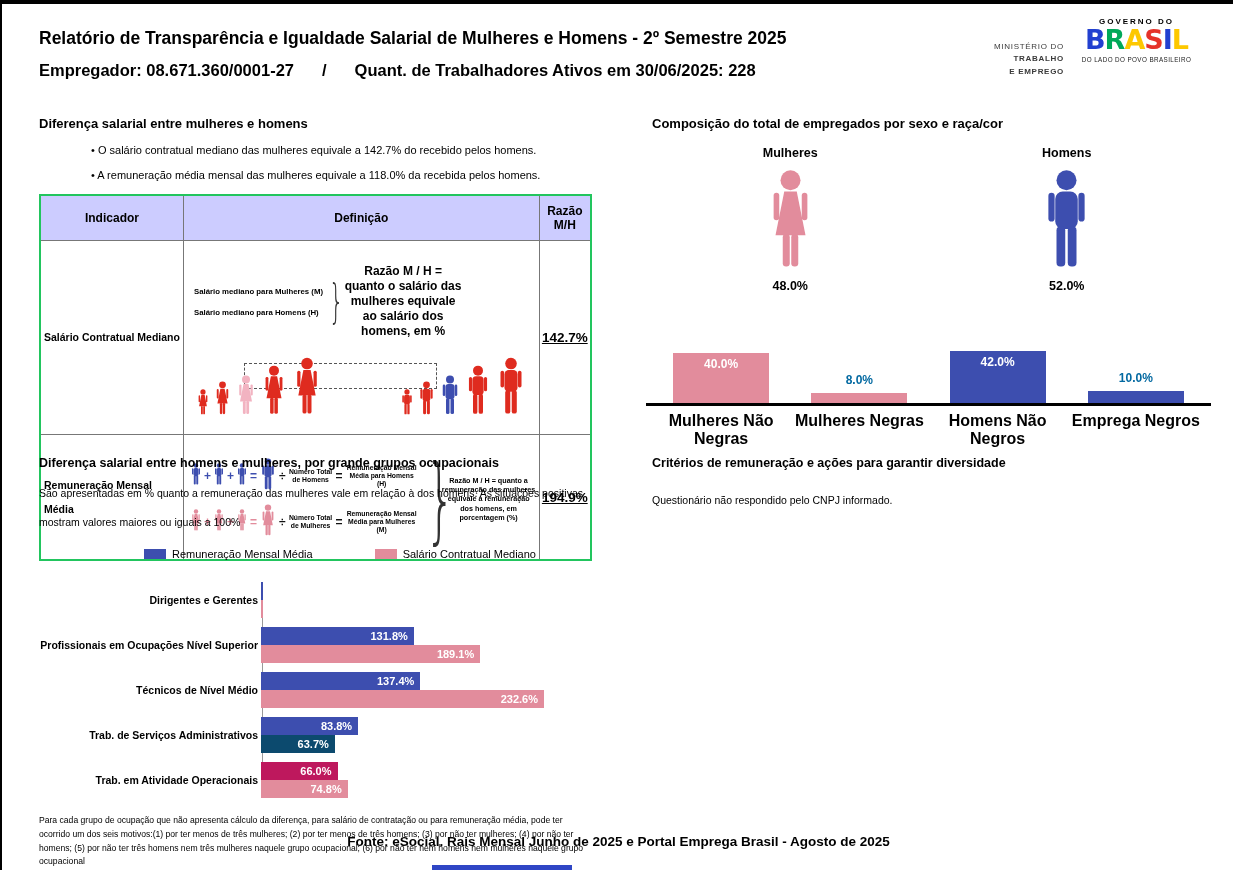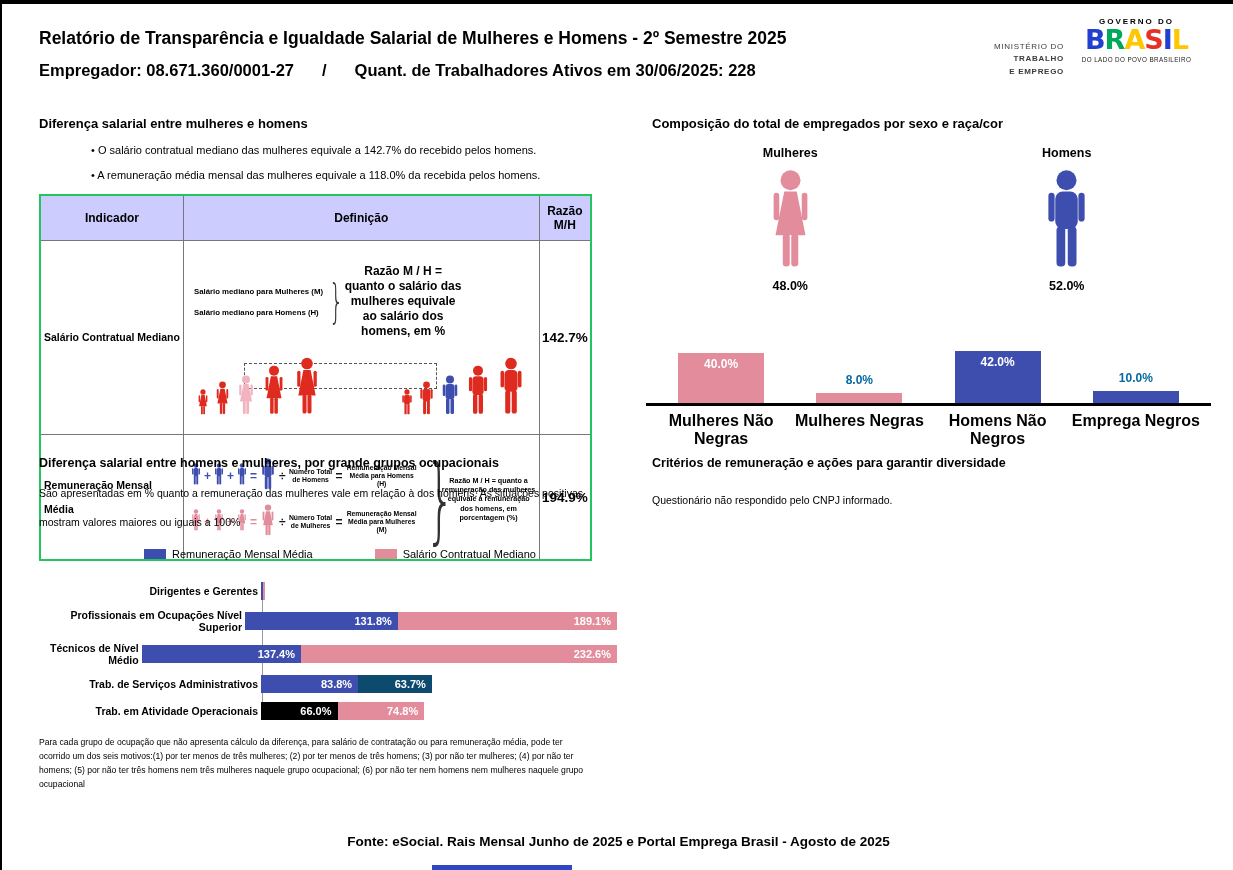--- a/index.html
+++ b/index.html
@@ -25,21 +25,21 @@
   .sec-wage { position:absolute; left:37px; top:112px; width:553px; }
   .bullets { margin:13px 0 10px 52px; list-style:none; }
   .bullets li { font-size:11px; margin-bottom:13px; }
   .bullets li::before { content:"• "; }
   table.wg { width:553px; border-collapse:collapse; border:2px solid #22c55e; }
   table.wg th, table.wg td { border:1px solid #777; }
   table.wg th { background:#CCCCFF; font-size:12px; padding:8px 4px; }
   .col-ind { width:135px; } .col-def { width:285px; } .col-ratio { width:133px; }
   .ind-cell { font-weight:bold; font-size:10.5px; padding:4px 3px; vertical-align:middle; line-height:2.3; }
   .nowrap { white-space:nowrap; }
-  .ratio-cell { font-weight:bold; font-size:13.5px; text-align:center; vertical-align:middle; }
+  .ratio-cell { font-weight:bold; font-size:13.5px; text-align:center; vertical-align:middle;text-decoration:underline; }
   .row1 { height:156px; } .row2 { height:88px; }
   .def-cell { vertical-align:top; padding:19px 2px; }
   .def1-top { display:flex; align-items:center; gap:2px; padding:4px 0 0 8px; }
   .def1-lines { display:flex; flex-direction:column; gap:12px; font-size:7.8px; font-weight:bold; white-space:nowrap; }
   .brace { font-family:"DejaVu Sans", sans-serif; font-weight:100; color:#333; transform:scaleX(.5); transform-origin:center; }
   .brace1 { font-size:46px; width:16px; line-height:.8; }
   .def1-note { font-size:12px; font-weight:bold; text-align:center; width:120px; line-height:1.25; }
   .def1-figs { position:relative; margin-top:8px; height:68px; padding:0 10px; display:flex; justify-content:space-between; align-items:flex-end; }
   .fig-group { display:flex; align-items:flex-end; gap:3px; position:relative; z-index:1; }
   .dash-box { position:absolute; left:58px; right:100px; top:16px; height:26px; border:1.5px dashed #555; z-index:0; }
@@ -55,41 +55,41 @@
   
   .sec-comp { position:absolute; left:650px; top:112px; width:553px; }
   .comp-people { display:flex; margin-top:15px; }
   .person-block { flex:1; text-align:center; }
   .p-label, .p-value { font-size:12.5px; font-weight:bold; }
   .p-icon { margin-top:9px; height:100px; }
   .p-value { margin-top:10px; }
   .comp-chart-wrap { margin-top:44px; }
   #comp-chart { display:flex; height:66px; align-items:flex-end; }
   .vslot { flex:1; position:relative; display:flex; align-items:flex-end; justify-content:center; }
-  .vbar { width:86px; position:relative; }
+  .vbar { width:96px; position:relative; }
   .vlabel { font-size:12px; font-weight:bold; text-align:center; }
   .vlabel.inside { position:absolute; top:4px; left:0; right:0; color:#fff; }
   .vlabel.above { position:absolute; left:0; right:0; color:#0369a1; }
   .baseline { height:3px; background:#000; margin:0 -6px; }
   #comp-cats { display:flex; margin-top:6px; }
   #comp-cats .cat { flex:1; text-align:center; font-size:16px; font-weight:bold; }
   
   .sec-crit { position:absolute; left:650px; top:452px; width:553px; }
   .sec-crit p { margin-top:24px; font-size:10.5px; }
   
   .sec-occ { position:absolute; left:37px; top:452px; width:578px; }
   .desc-line { font-size:10.5px; margin-top:17px; }
   .legend { display:flex; gap:62px; margin:20px 0 0 105px; align-items:center; }
   .legend-item { display:flex; align-items:center; gap:6px; font-size:11px; }
   .swatch { width:22px; height:10px; display:inline-block; }
   .occ-chart { position:relative; margin-top:22px; }
   .axis-line { position:absolute; left:223px; top:0; bottom:0; width:1px; background:#999; }
   .occ-row { display:flex; align-items:center; margin-bottom:9px; }
   .occ-label { width:222px; text-align:right; padding-right:3px; font-size:10.5px; font-weight:bold; line-height:1.15; }
-  .occ-bars { display:flex; flex-direction:row; }
+  .occ-bars { display:flex; flex-direction:column; }
   .hbar { height:18px; position:relative; }
   .hbar .bar-val { position:absolute; right:6px; top:0; line-height:18px; color:#fff; font-size:11px; font-weight:bold; }
   .occ-foot { margin-top:16px; width:556px; font-size:8.6px; line-height:1.6; }
   
   .fonte { position:absolute; left:0; top:830px; width:1233px; text-align:center; font-size:13.5px; font-weight:bold; }
   .bottom-bar { position:absolute; left:430px; top:861px; width:140px; height:9px; }
 </style>
 </head>
 <body>
 
@@ -423,40 +423,40 @@
               <span class="bar-val">189.1%</span>
             </div>
           </div>
         </div>
         <div class="occ-row">
           <div class="occ-label">Técnicos de Nível Médio</div>
           <div class="occ-bars">
             <div class="hbar" style="background: rgb(61, 78, 175); width: 159.3px;">
               <span class="bar-val">137.4%</span>
             </div>
-            <div class="hbar" style="background: rgb(226, 140, 156); width: 316px;">
+            <div class="hbar" style="background: rgb(226, 140, 156); width: 283px;">
               <span class="bar-val">232.6%</span>
             </div>
           </div>
         </div>
         <div class="occ-row">
           <div class="occ-label">Trab. de Serviços Administrativos</div>
           <div class="occ-bars">
             <div class="hbar" style="background: rgb(61, 78, 175); width: 97.1px;">
               <span class="bar-val">83.8%</span>
             </div>
             <div class="hbar" style="background: #0c4a6e; width: 73.8px;">
               <span class="bar-val">63.7%</span>
             </div>
           </div>
         </div>
         <div class="occ-row">
           <div class="occ-label">Trab. em Atividade Operacionais</div>
           <div class="occ-bars">
-            <div class="hbar" style="background: #000000; width: 76.5px;">
+            <div class="hbar" style="background: #be185d; width: 76.5px;">
               <span class="bar-val">66.0%</span>
             </div>
             <div class="hbar" style="background: rgb(226, 140, 156); width: 86.7px;">
               <span class="bar-val">74.8%</span>
             </div>
           </div>
         </div>
       </div>
     <div class="occ-foot">Para cada grupo de ocupação que não apresenta cálculo da diferença, para salário de contratação ou para remuneração média, pode ter ocorrido um dos seis motivos:(1) por ter menos de três mulheres; (2) por ter menos de três homens; (3) por não ter mulheres; (4) por não ter homens; (5) por não ter três homens nem três mulheres naquele grupo ocupacional; (6) por não ter nem homens nem mulheres naquele grupo ocupacional</div>
   </section>

